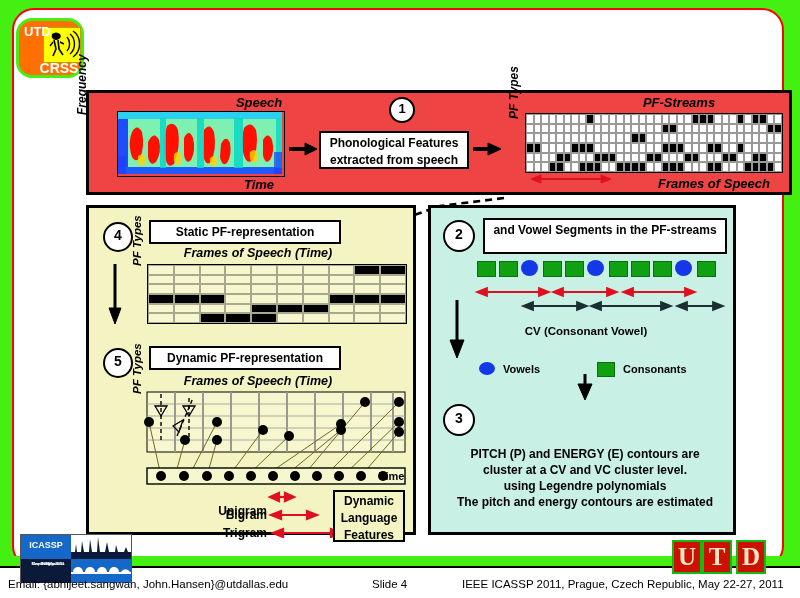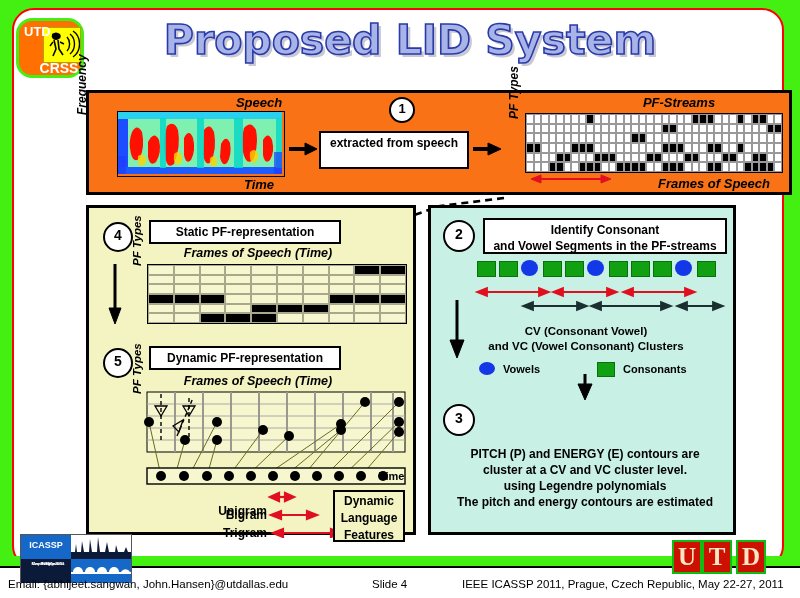--- a/index.html
+++ b/index.html
@@ -56,21 +56,21 @@
     font-family:"DejaVu Sans", sans-serif;
     font-weight:bold;font-size:41px;line-height:56px;
     color:#a8b4e8;
     -webkit-text-stroke:1.6px #2a3aa8;
     text-shadow:3px 3px 0 #c9c9d6;
     white-space:nowrap;
   }
 
   
   .panel{position:absolute;box-sizing:border-box;border:3px solid #000;}
-  .p1{left:86px;top:90px;width:706px;height:105px;background:#f97316;}
+  .p1{left:86px;top:90px;width:706px;height:105px;background:#ef4444;}
   .p1-spec-title{
     position:absolute;left:100px;top:2px;width:140px;text-align:center;
     font-style:italic;font-weight:bold;font-size:13px;color:#000;
   }
   .p1-spec-time{
     position:absolute;left:100px;top:84px;width:140px;text-align:center;
     font-style:italic;font-weight:bold;font-size:13px;color:#000;
   }
   .p1-freq{
     position:absolute;left:-14px;top:22px;
@@ -199,21 +199,20 @@
         <path d="M9 14 l-3 4 M16 14 l4 2" stroke="#000" stroke-width="1.4" fill="none"></path>
         <path d="M23 9 a7 9 0 0 1 0 14" stroke="#000" stroke-width="1.4" fill="none"></path>
         <path d="M26 6 a10 12 0 0 1 0 20" stroke="#000" stroke-width="1.4" fill="none"></path>
         <path d="M29 3 a13 15 0 0 1 0 26" stroke="#000" stroke-width="1.4" fill="none"></path>
       </svg>
     </div>
     <div class="crss-utd">UTD</div>
     <div class="crss-crss">CRSS</div>
   </div>
 
-  <div class="title">Proposed LID System</div>
 
   <div class="panel p1">
     <div class="p1-spec-title">Speech</div>
     <div class="p1-freq">Frequency</div>
     <div class="spectrogram">
       <svg width="164" height="62" viewBox="0 0 164 62">
         <defs>
           <linearGradient id="sg" x1="0" y1="0" x2="0" y2="1">
             <stop offset="0%" stop-color="#1e3cff"></stop>
             <stop offset="25%" stop-color="#14e0d0"></stop>
@@ -251,20 +250,21 @@
         <g fill="#1e3cff" opacity="0.7">
           <rect x="0" y="44" width="8" height="18"></rect>
           <rect x="156" y="40" width="8" height="22"></rect>
         </g>
       </svg>
     </div>
     <div class="p1-spec-time">Time</div>
 
     <div class="circnum p1-num">1</div>
     <div class="box-lbl p1-box1">
+      <div>Phonological Features</div>
       <div>extracted from speech</div>
     </div>
 
     <svg class="arrow-svg" width="706" height="105">
       <g fill="#000" stroke="#000">
         <line x1="200" y1="56" x2="222" y2="56" stroke-width="4"></line>
         <polygon points="228,56 216,50 216,62"></polygon>
         <line x1="384" y1="56" x2="404" y2="56" stroke-width="4"></line>
         <polygon points="412,56 399,50 399,62"></polygon>
       </g>
@@ -673,21 +673,20 @@
     <div class="dlf-box">
       <div>Dynamic</div>
       <div>Language</div>
       <div>Features</div>
     </div>
   </div>
 
   <div class="panel p23">
     <div class="circnum p23-num2">2</div>
     <div class="box-lbl p23-box2">
-      <div>Identify Consonant</div>
       <div>and Vowel Segments in the PF-streams</div>
     </div>
 
     <div id="cv-seq" style="position:absolute;left:46px;top:52px;width:240px;height:20px;">
         <div class="sq" style="left:0px;top:1px;width:17px;height:14px;"></div>
         <div class="sq" style="left:22px;top:1px;width:17px;height:14px;"></div>
         <div class="ci" style="left:44px;top:0;width:17px;height:16px;"></div>
         <div class="sq" style="left:66px;top:1px;width:17px;height:14px;"></div>
         <div class="sq" style="left:88px;top:1px;width:17px;height:14px;"></div>
         <div class="ci" style="left:110px;top:0;width:17px;height:16px;"></div>
@@ -726,21 +725,20 @@
         <polygon points="26,150 19,132 33,132"></polygon>
       </g>
       <g stroke="#000" fill="#000">
         <line x1="154" y1="166" x2="154" y2="180" stroke-width="3"></line>
         <polygon points="154,192 147,176 161,176"></polygon>
       </g>
     </svg>
 
     <div class="cv-cap">
       <div>CV (Consonant Vowel)</div>
-      <div>and VC (Vowel Consonant) Clusters</div>
     </div>
 
     <div class="legend-row">
       <div class="ci" style="left:8px;top:2px;width:16px;height:13px;"></div>
       <div class="leg-txt" style="left:32px;top:3px;text-align:right;">Vowels</div>
       <div class="sq" style="left:126px;top:2px;width:16px;height:13px;"></div>
       <div class="leg-txt" style="left:152px;top:3px;">Consonants</div>
     </div>
 
     <div class="circnum p23-num3">3</div>

